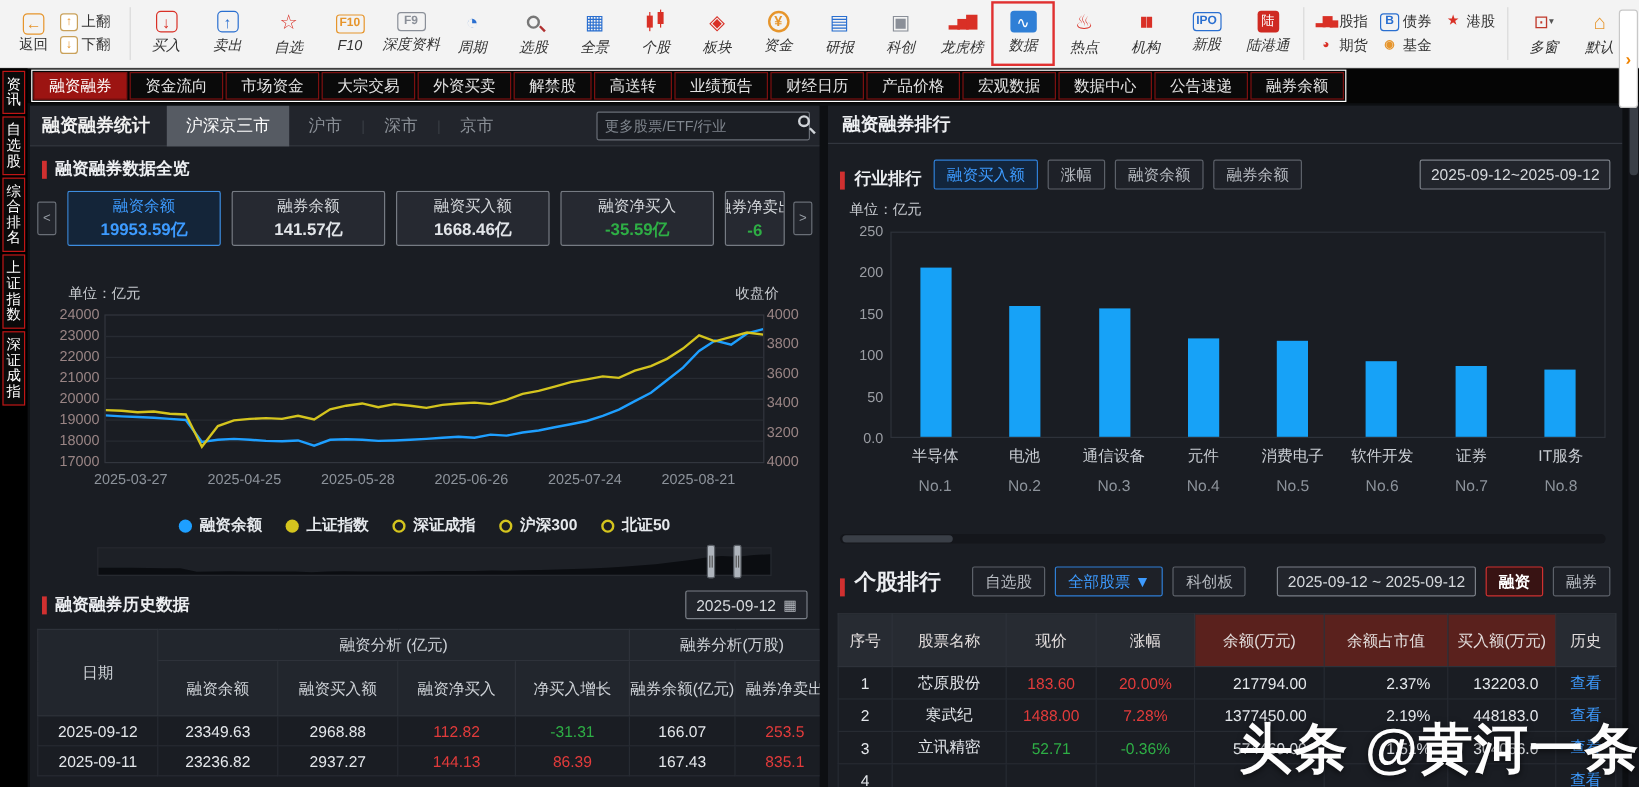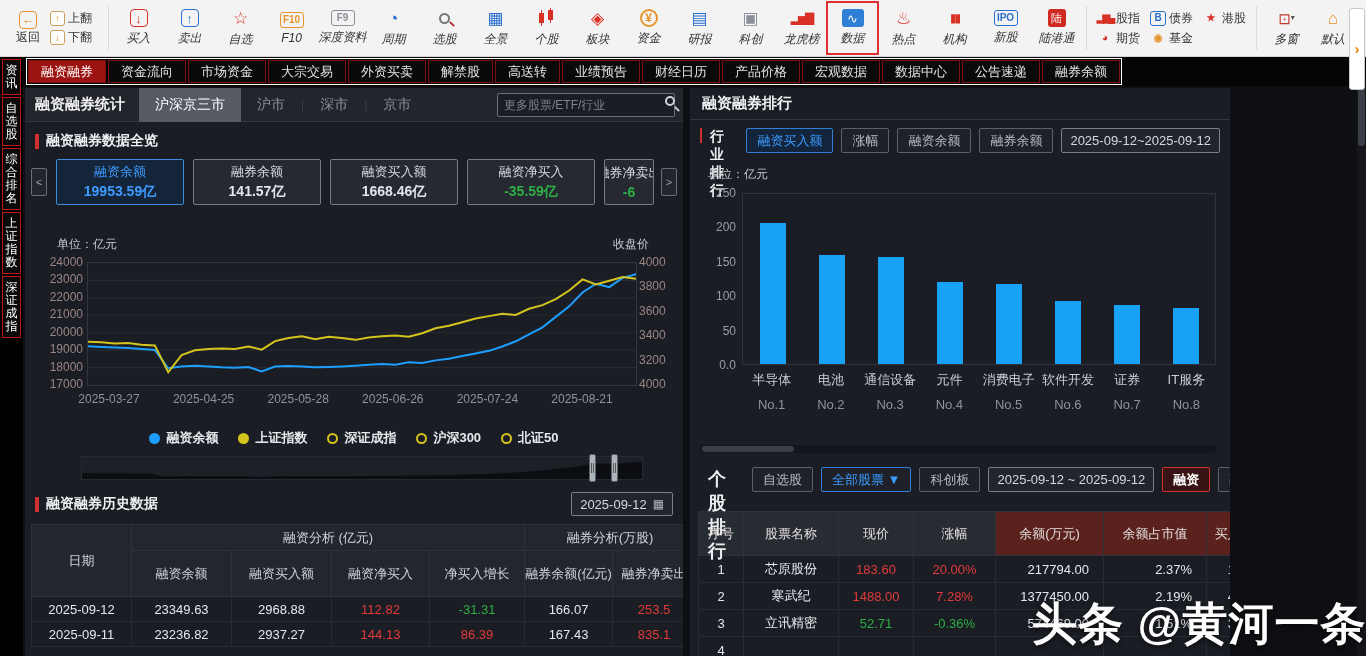--- a/index.html
+++ b/index.html
@@ -52,21 +52,21 @@
   
   .side { position:absolute; left:0; top:57px; width:23px; bottom:0; background:#000; z-index:5; }
   .sideitem { width:19px; margin:2px auto 2px auto; border:1px solid #c01515; background:#0a0a0a;
     color:#fff; font-size:12px; line-height:13px; text-align:center; padding:4px 0;
     display:flex; flex-direction:column; align-items:center; }
   .sideitem span { display:block; }
 
   
   .panel { position:absolute; top:88px; bottom:0; background:#1a1d23; overflow:hidden; }
   #lpanel { left:25px; width:658px; }
-  #rpanel { left:690px; width:540px; }
+  #rpanel { left:690px; width:662px; }
 
   .lp-header { height:34px; background:#22252c; border-bottom:1px solid #32363e;
     display:flex; align-items:center; }
   .lp-title { font-size:15px; font-weight:bold; color:#f0f0f0; padding:0 14px 0 10px; }
   .mtab { height:34px; display:flex; align-items:center; justify-content:center; padding:0 16px;
     font-size:14px; color:#8b9097; }
   .mtab.active { background:#565b63; color:#fff; }
   .mtab-sep { color:#3a3e45; font-size:12px; }
   .searchbox { margin-left:auto; margin-right:8px; width:178px; height:24px; border:1px solid #6a6f77;
     border-radius:2px; display:flex; align-items:center; background:#1a1d23; }
@@ -126,21 +126,21 @@
   .htable td { border:1px solid #272b32; text-align:center; height:25px; background:#1a1d23; }
   .htable tr.grp th { height:26px; }
   .htable tr.sub th { height:46px; }
   .red { color:#e23b3b; }
   .green { color:#2eae45; }
   .link { color:#3d9bff; }
 
   
   .rp-header { height:32px; display:flex; align-items:center; padding-left:12px;
     border-bottom:1px solid #32363e; font-size:15px; font-weight:bold; color:#eef0f3; }
-  .ctrls { display:flex; align-items:flex-start; gap:8px; margin-top:8px; padding:0 10px; height:30px; }
+  .ctrls { display:flex; align-items:flex-end; gap:8px; margin-top:8px; padding:0 10px; height:30px; }
   .pillbtn { height:25px; padding:0 10px; border:1px solid #5c6169; border-radius:2px; color:#b6bac0;
     font-size:13px; display:flex; align-items:center; background:#1e2128; white-space:nowrap; }
   .pillbtn.bactive { border-color:#2f7fd6; color:#3d9bff; background:#12253c; }
   .pillbtn.blue { border-color:#2f7fd6; color:#3d9bff; }
   .pillbtn.redsel { border-color:#d03030; color:#fff; background:#381313; font-weight:bold; }
   .rdate { margin-left:auto; height:25px; border:1px solid #7a7f87; border-radius:2px; color:#d5d8dc;
     font-size:13px; display:flex; align-items:center; padding:0 8px; background:#22252c; white-space:nowrap; }
   .runit { font-size:12px; color:#c8cbd0; margin:8px 0 0 18px; }
 
   .barchart { position:relative; height:250px; margin:4px 10px 0 8px; }

